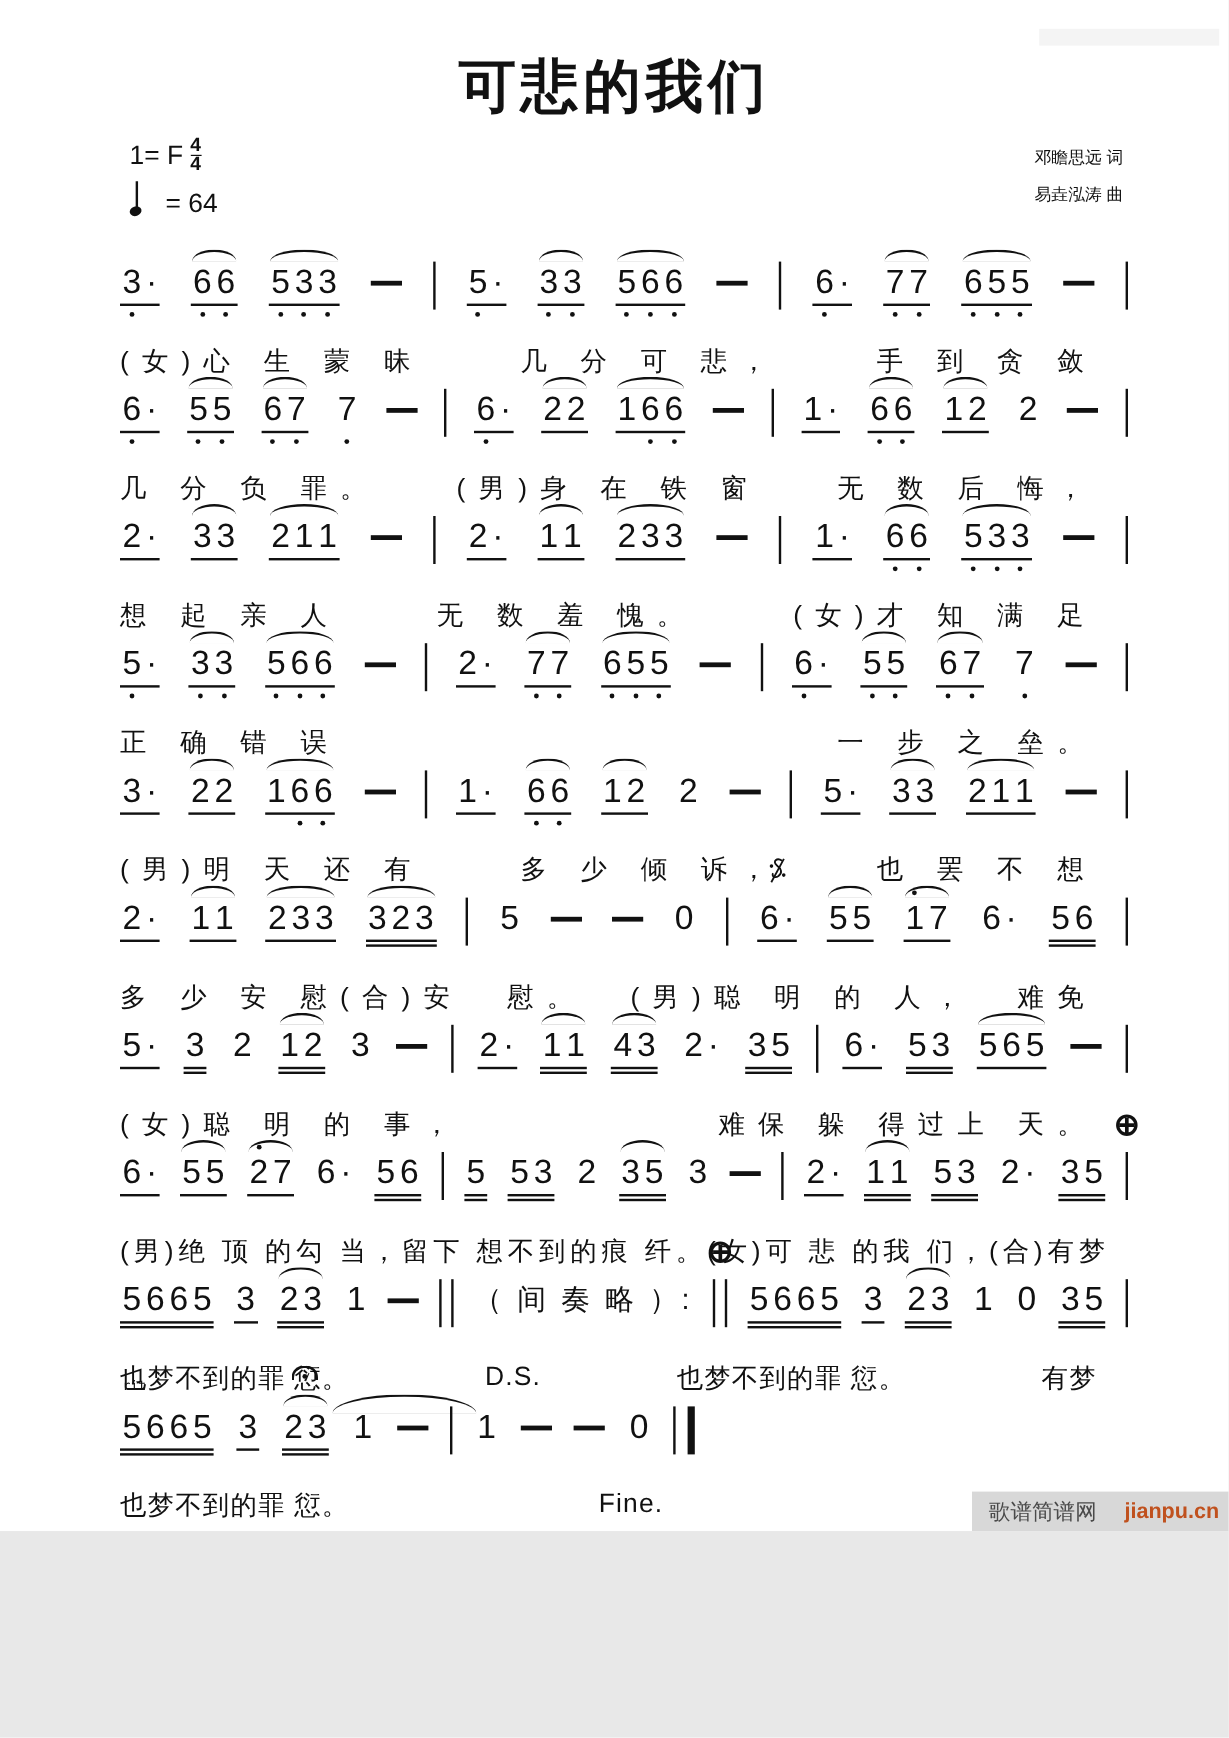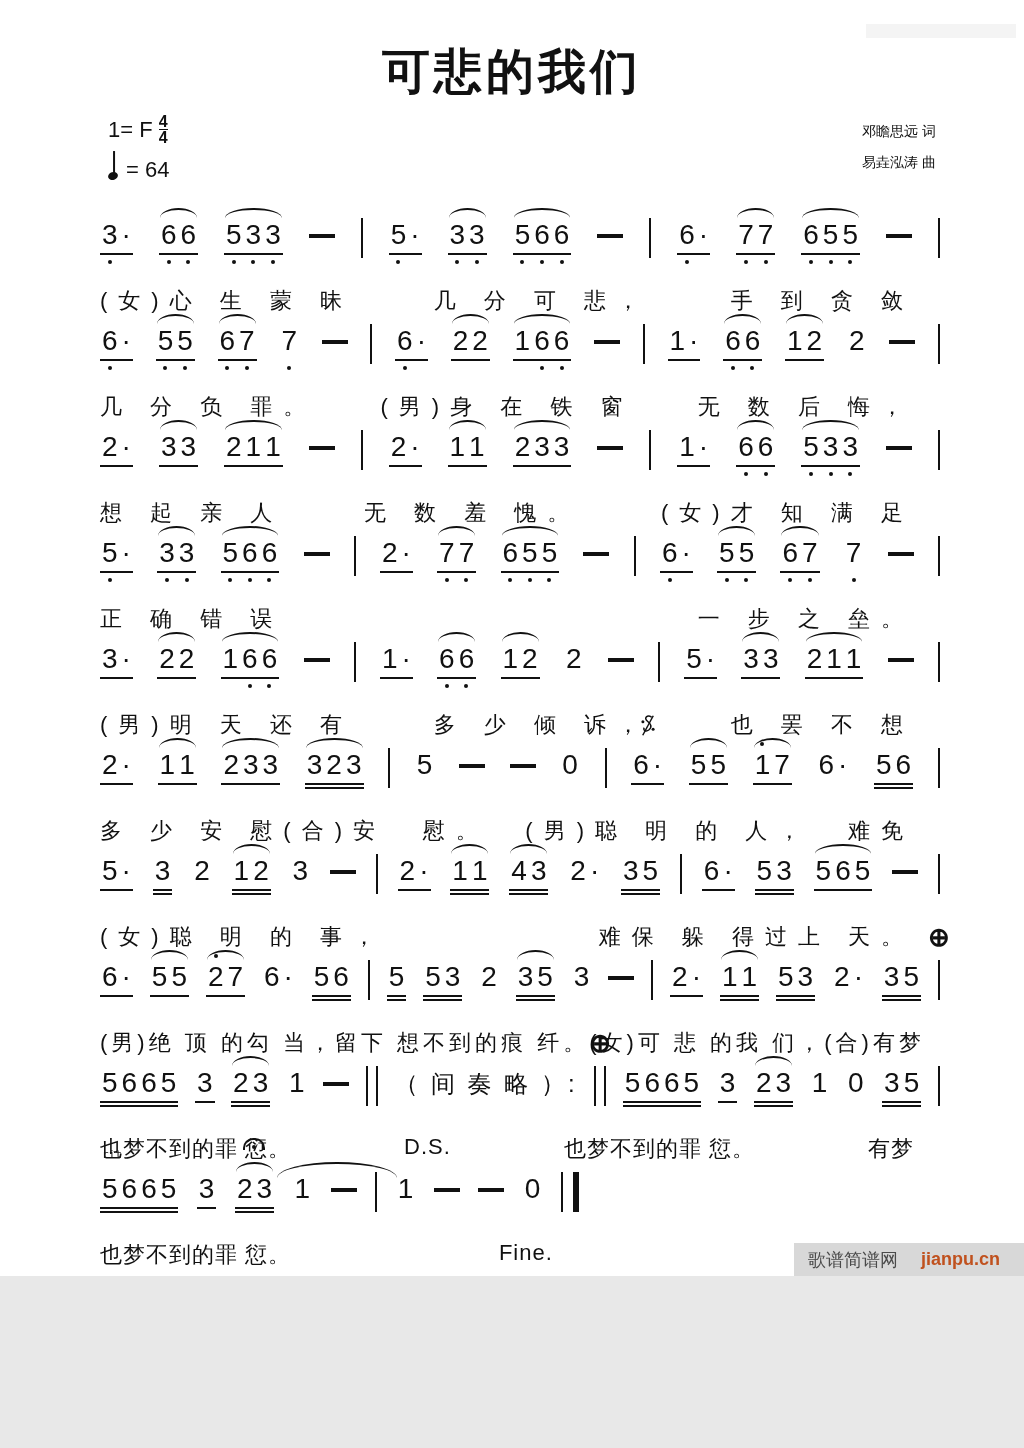--- a/index.html
+++ b/index.html
@@ -5,21 +5,21 @@
   html,body{margin:0;padding:0;background:#e8e8e8;}
   .page{position:relative;width:1024px;height:1276px;margin:0 auto;background:#ffffff;
         font-family:"Liberation Sans",sans-serif;color:#111;overflow:hidden;}
   .smudge{position:absolute;top:24px;right:8px;width:150px;height:14px;background:#f4f4f4;}
   .title{position:absolute;top:40px;left:0;width:100%;text-align:center;
          font-size:48px;font-weight:900;letter-spacing:4px;}
   .meta{position:absolute;top:114px;left:108px;font-size:22px;}
   .keysig{display:flex;align-items:center;gap:6px;}
   .frac{display:inline-flex;flex-direction:column;align-items:center;font-size:16px;line-height:15px;font-weight:bold;}
   .frac .den{border-top:1.5px solid #111;}
-  .temporow{display:flex;align-items:center;gap:8px;margin-top:10px;height:30px;}
+  .temporow{display:flex;align-items:center;gap:20px;margin-top:10px;height:30px;}
   .qn{position:relative;display:inline-block;width:10px;height:8px;background:#111;border-radius:50%;
       transform:rotate(-18deg);margin-top:12px;}
   .qn::after{content:"";position:absolute;right:-1px;bottom:4px;width:2px;height:24px;background:#111;transform:rotate(18deg);}
   .credits{position:absolute;top:116px;right:88px;text-align:right;font-size:14px;line-height:31px;}
   
   #score{position:absolute;top:204px;left:100px;width:840px;}
   .line{position:relative;height:106px;}
   .noterow{position:relative;display:flex;justify-content:space-between;align-items:flex-start;
            height:50px;padding-top:16px;}
   .grp{position:relative;white-space:nowrap;}
@@ -43,21 +43,21 @@
   .larc{position:absolute;top:4px;height:14px;border-top:2px solid #111;
         border-radius:50% 50% 0 0/100% 100% 0 0;}
   .lyrrow{display:flex;justify-content:space-between;padding-right:26px;font-size:22px;margin-top:16px;white-space:nowrap;}
   .lyrrow.w .seg{letter-spacing:11px;}
   .lyrrow.m .seg{letter-spacing:4px;}
   .lyrrow.t .seg{letter-spacing:1px;}
   
   .sig{position:absolute;top:1298px;right:100px;font-size:32px;font-weight:bold;letter-spacing:16px;margin-top:47px;}
   .date{position:absolute;top:1362px;right:90px;font-size:31px;font-style:italic;letter-spacing:4px;font-weight:bold;}
   .wm{position:absolute;right:0;bottom:0;height:33px;display:flex;align-items:center;gap:7px;
-      background:#d8d8d8;padding:0 24px 0 14px;}
+      background:#d8d8d8;padding:0 8px 0 14px;}
   .wm .site{color:#4a4a4a;font-size:18px;}
   .wm .url{color:#c0511e;font-size:18px;font-weight:bold;margin-left:16px;}
 </style>
 </head>
 <body>
 
 <div class="page">
   <div class="smudge"></div>
 
   <div class="title">可悲的我们</div>

